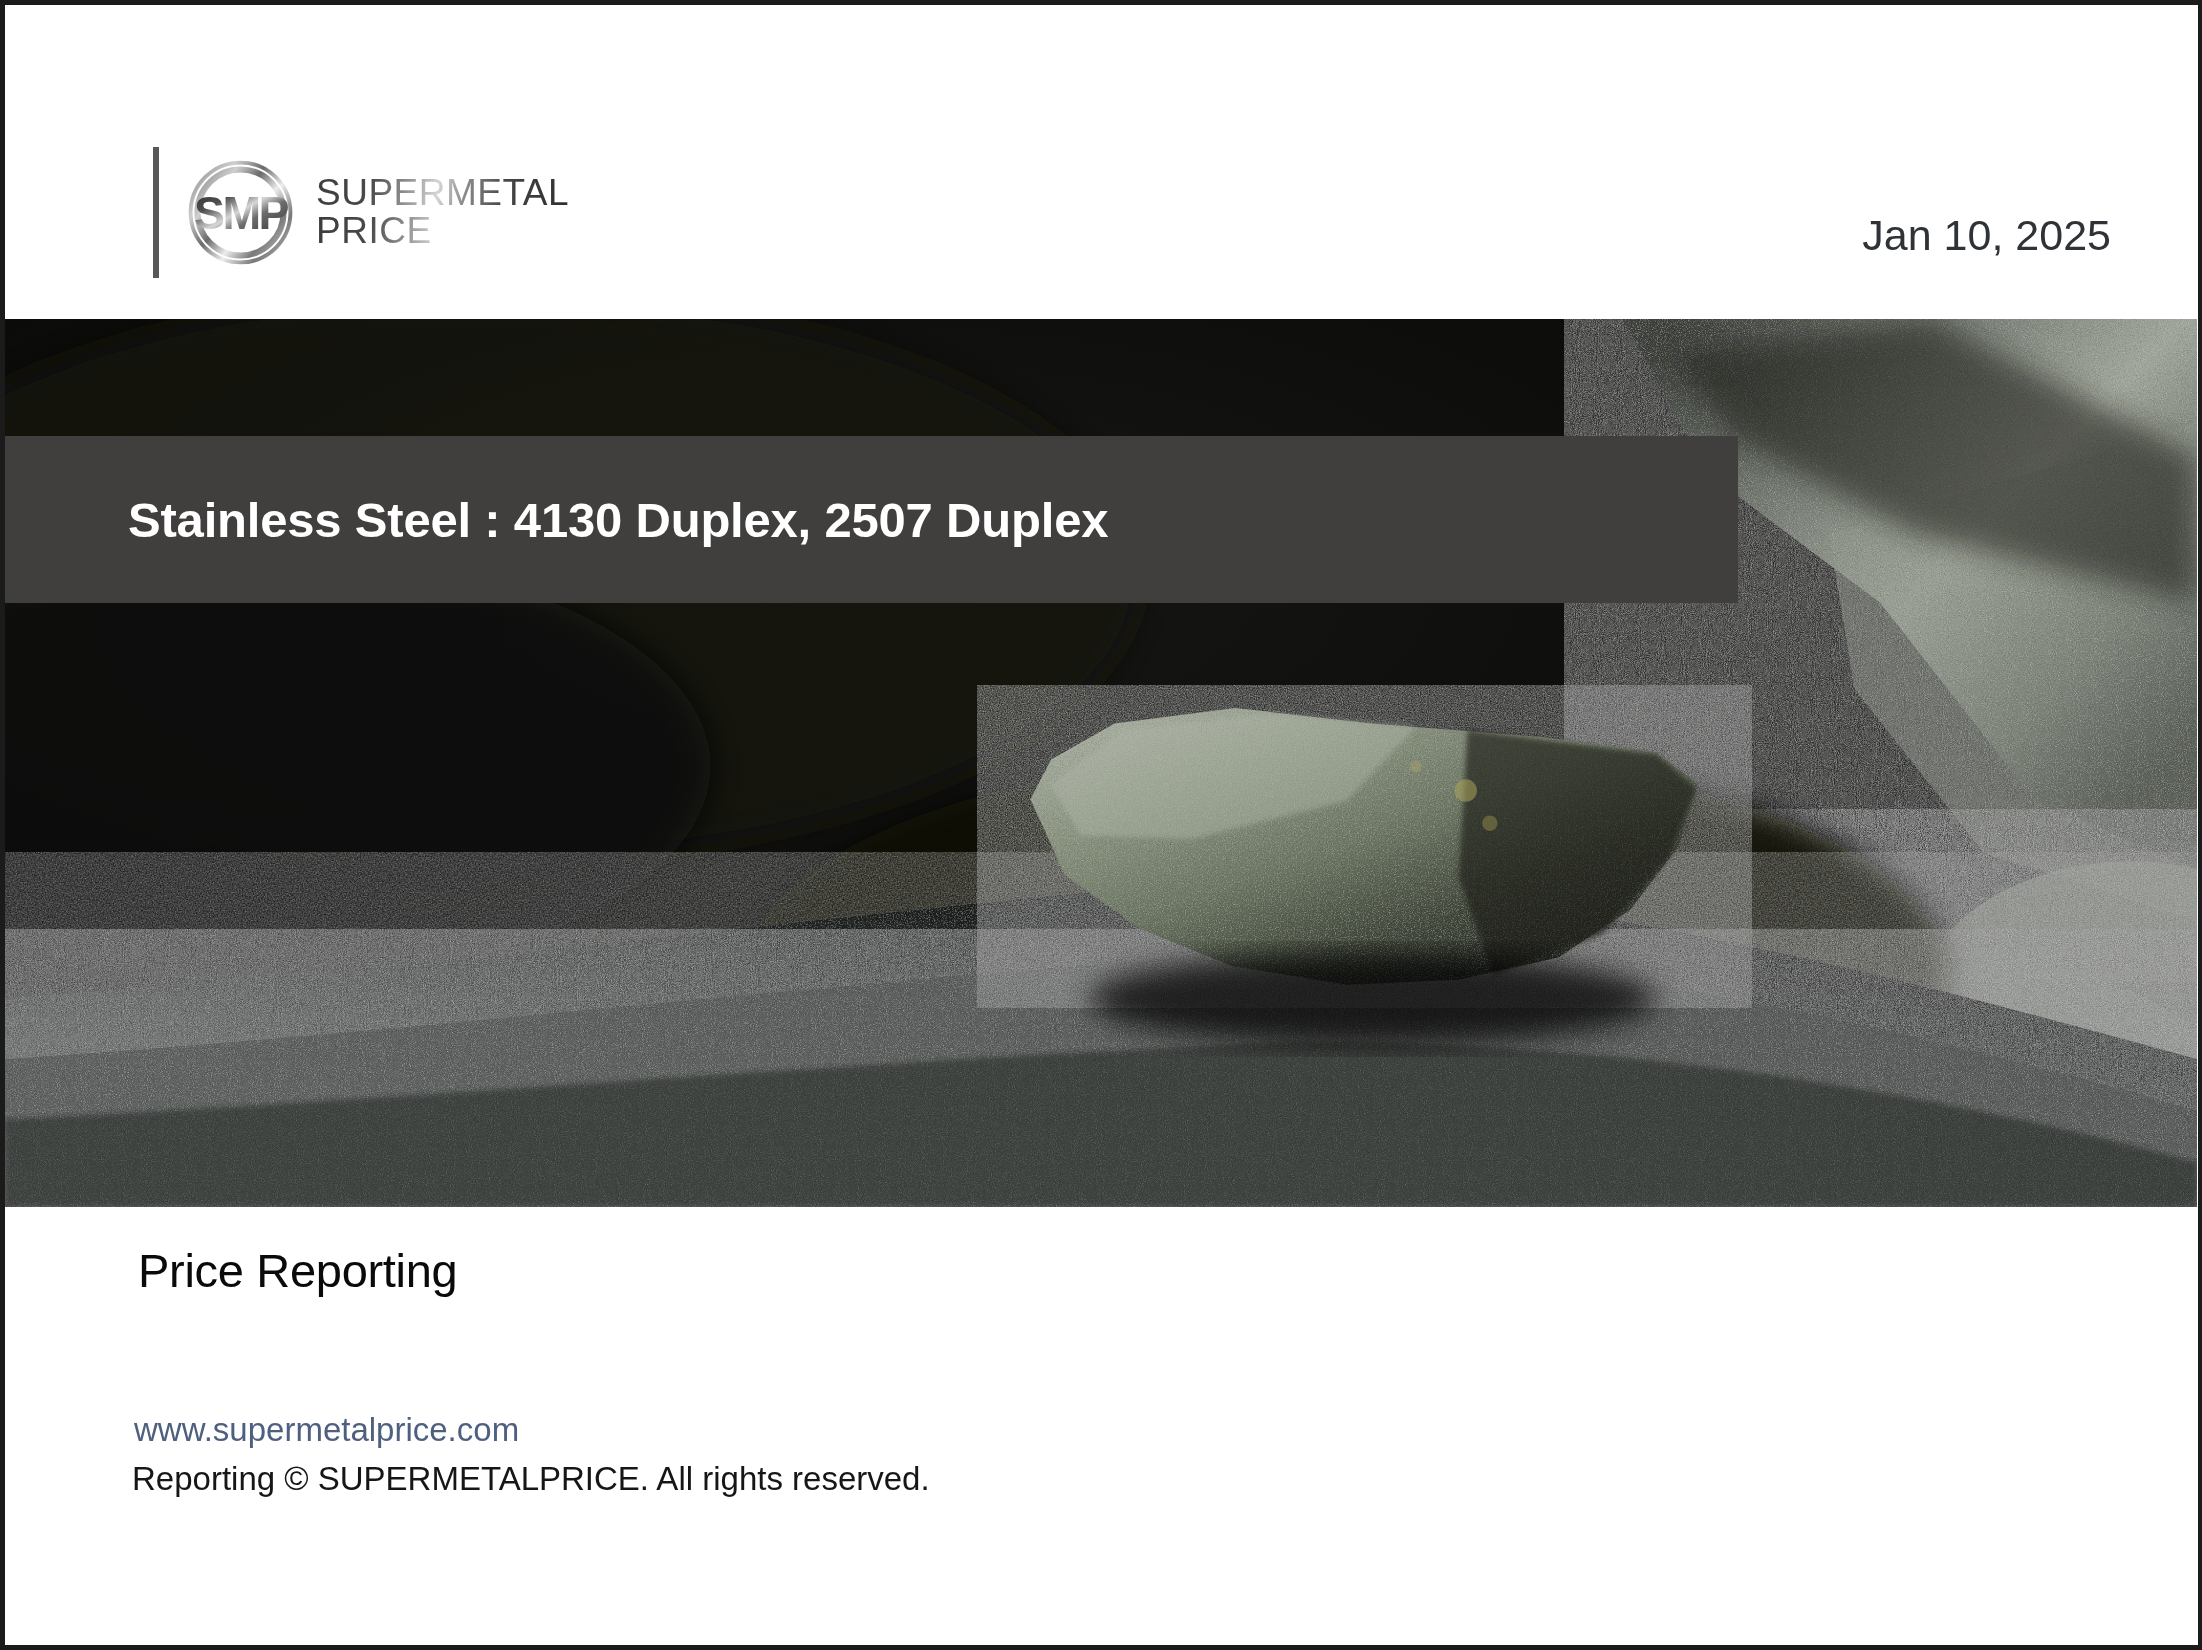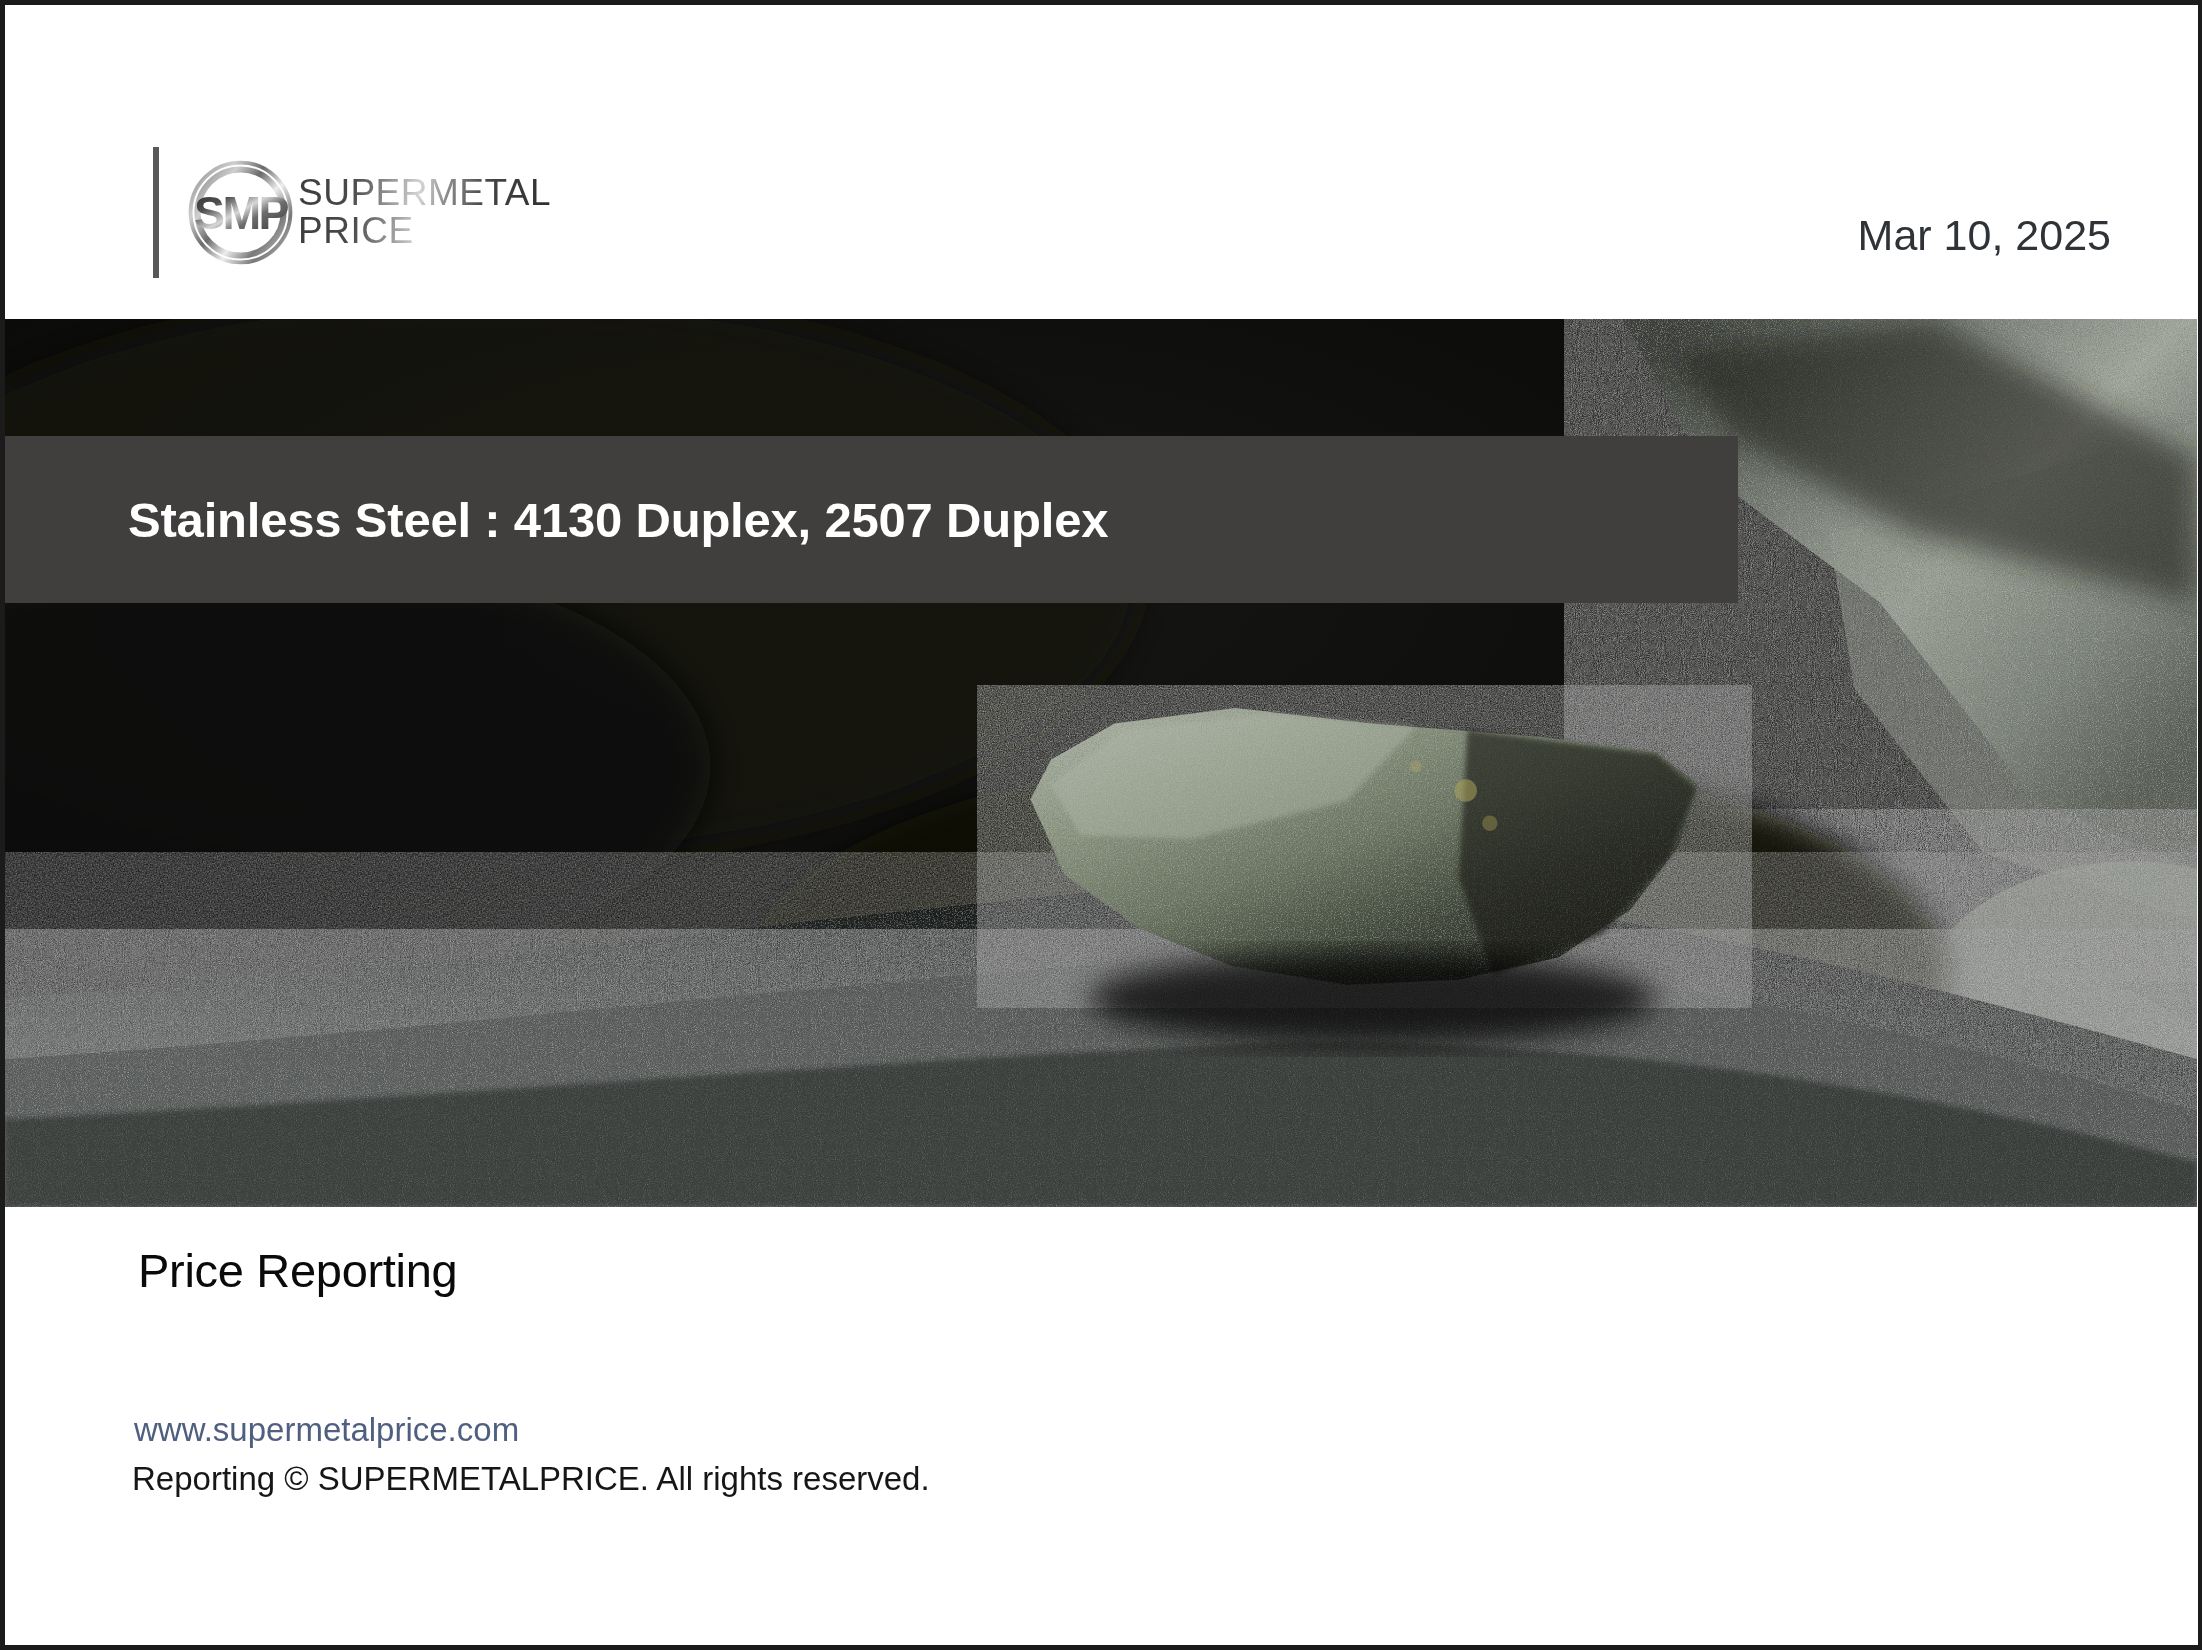--- a/index.html
+++ b/index.html
@@ -48,21 +48,21 @@
   }
 
   .logo-mark {
     width: 105px;
     height: 105px;
     margin-left: 29px;
     flex: 0 0 auto;
   }
 
   .wordmark {
-    margin-left: 5px;
+    margin-left: 23px;
     display: flex;
     flex-direction: column;
     justify-content: center;
     line-height: 1.03;
   }
 
   .wordmark-line {
     font-size: 37px;
     font-weight: 400;
     letter-spacing: 0.5px;
@@ -203,21 +203,21 @@
         <circle cx="61" cy="61" r="50" fill="none" stroke="url(#ringGrad)" stroke-width="7"></circle>
         <text x="61" y="61" text-anchor="middle" dominant-baseline="central" font-family="'Liberation Sans', sans-serif" font-size="54" font-weight="700" letter-spacing="-3" fill="url(#letterGrad)">SMP</text>
       </svg>
 
       <div class="wordmark">
         <span class="wordmark-line">SUPERMETAL</span>
         <span class="wordmark-line">PRICE</span>
       </div>
     </div>
 
-    <div class="header-date">Mar 10, 2025</div>
+    <div class="header-date">Jan 10, 2025</div>
   </div>
 
   <div class="hero">
 
     <svg class="hero-photo" viewBox="0 0 2548 1032" preserveAspectRatio="none">
       <defs>
 
         <radialGradient id="bgDark" cx="40%" cy="30%" r="90%">
           <stop offset="0%" stop-color="#161614"></stop>
           <stop offset="55%" stop-color="#0b0b0a"></stop>

